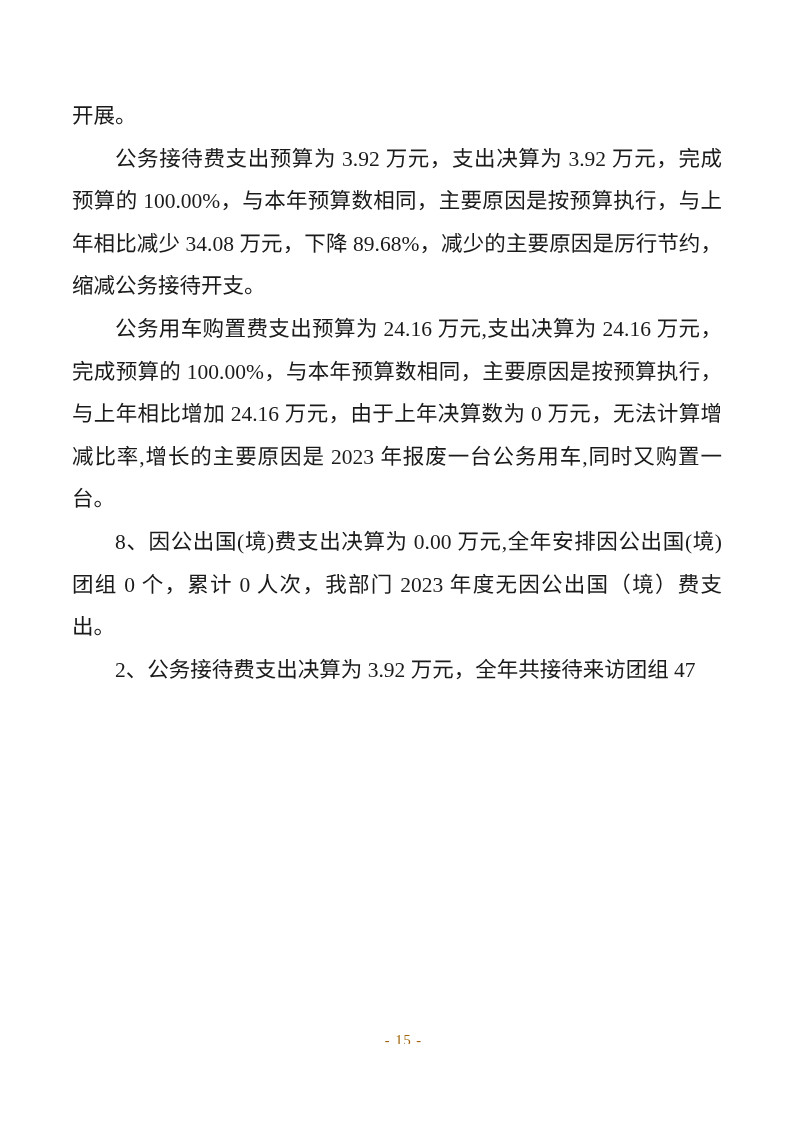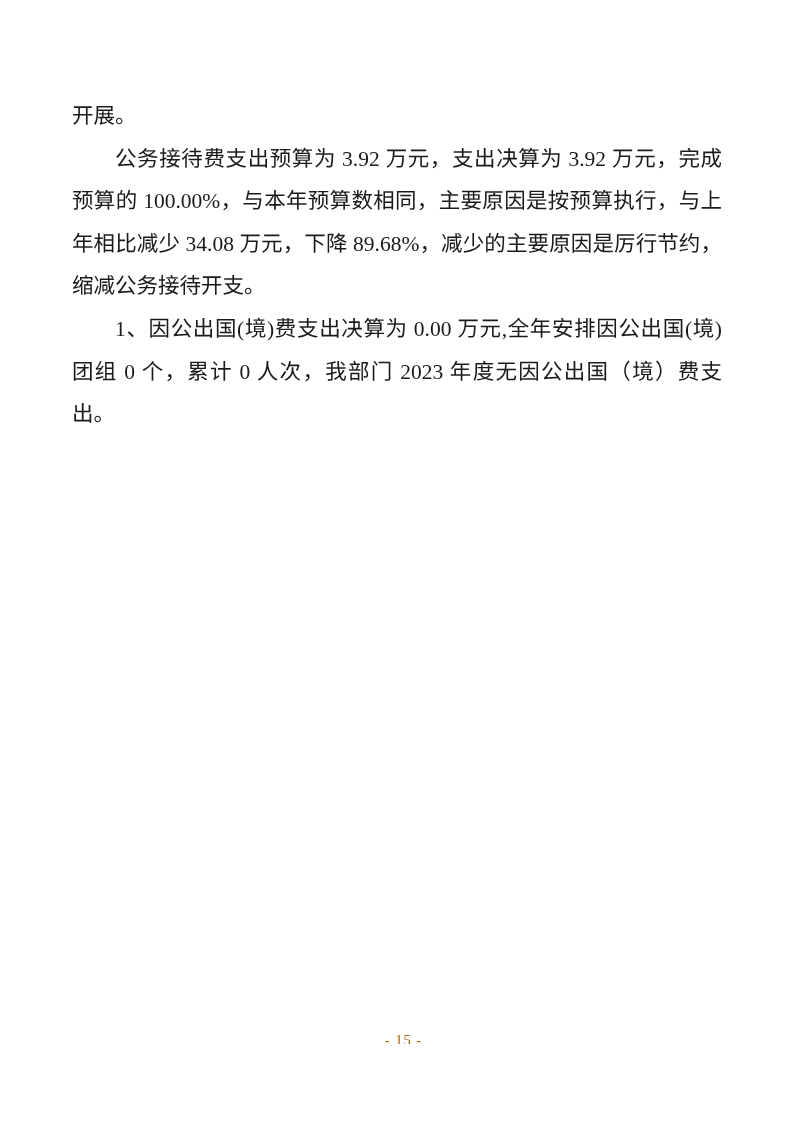--- a/index.html
+++ b/index.html
@@ -46,16 +46,18 @@
     color: #a16207;
   }
 </style>
 </head>
 <body>
 
 <div class="page">
   <div class="doc-body">
     <p>开展。</p>
     <p class="indent">公务接待费支出预算为 3.92 万元，支出决算为 3.92 万元，完成预算的 100.00%，与本年预算数相同，主要原因是按预算执行，与上年相比减少 34.08 万元，下降 89.68%，减少的主要原因是厉行节约，缩减公务接待开支。</p>
-    <p class="indent">1、因公出国(境)费支出决算为 0.00 万元,全年安排因公出国(境)团组 0 个，累计 0 人次，我部门 2023 年度无因公出国（境）费支出。</p>
+    <p class="indent">公务用车购置费支出预算为 24.16 万元,支出决算为 24.16 万元，完成预算的 100.00%，与本年预算数相同，主要原因是按预算执行，与上年相比增加 24.16 万元，由于上年决算数为 0 万元，无法计算增减比率,增长的主要原因是 2023 年报废一台公务用车,同时又购置一台。</p>
+    <p class="indent">8、因公出国(境)费支出决算为 0.00 万元,全年安排因公出国(境)团组 0 个，累计 0 人次，我部门 2023 年度无因公出国（境）费支出。</p>
+    <p class="indent">2、公务接待费支出决算为 3.92 万元，全年共接待来访团组 47</p>
   </div>
   <div class="page-footer">- 15 -</div>
 </div>
 
 </body></html>

